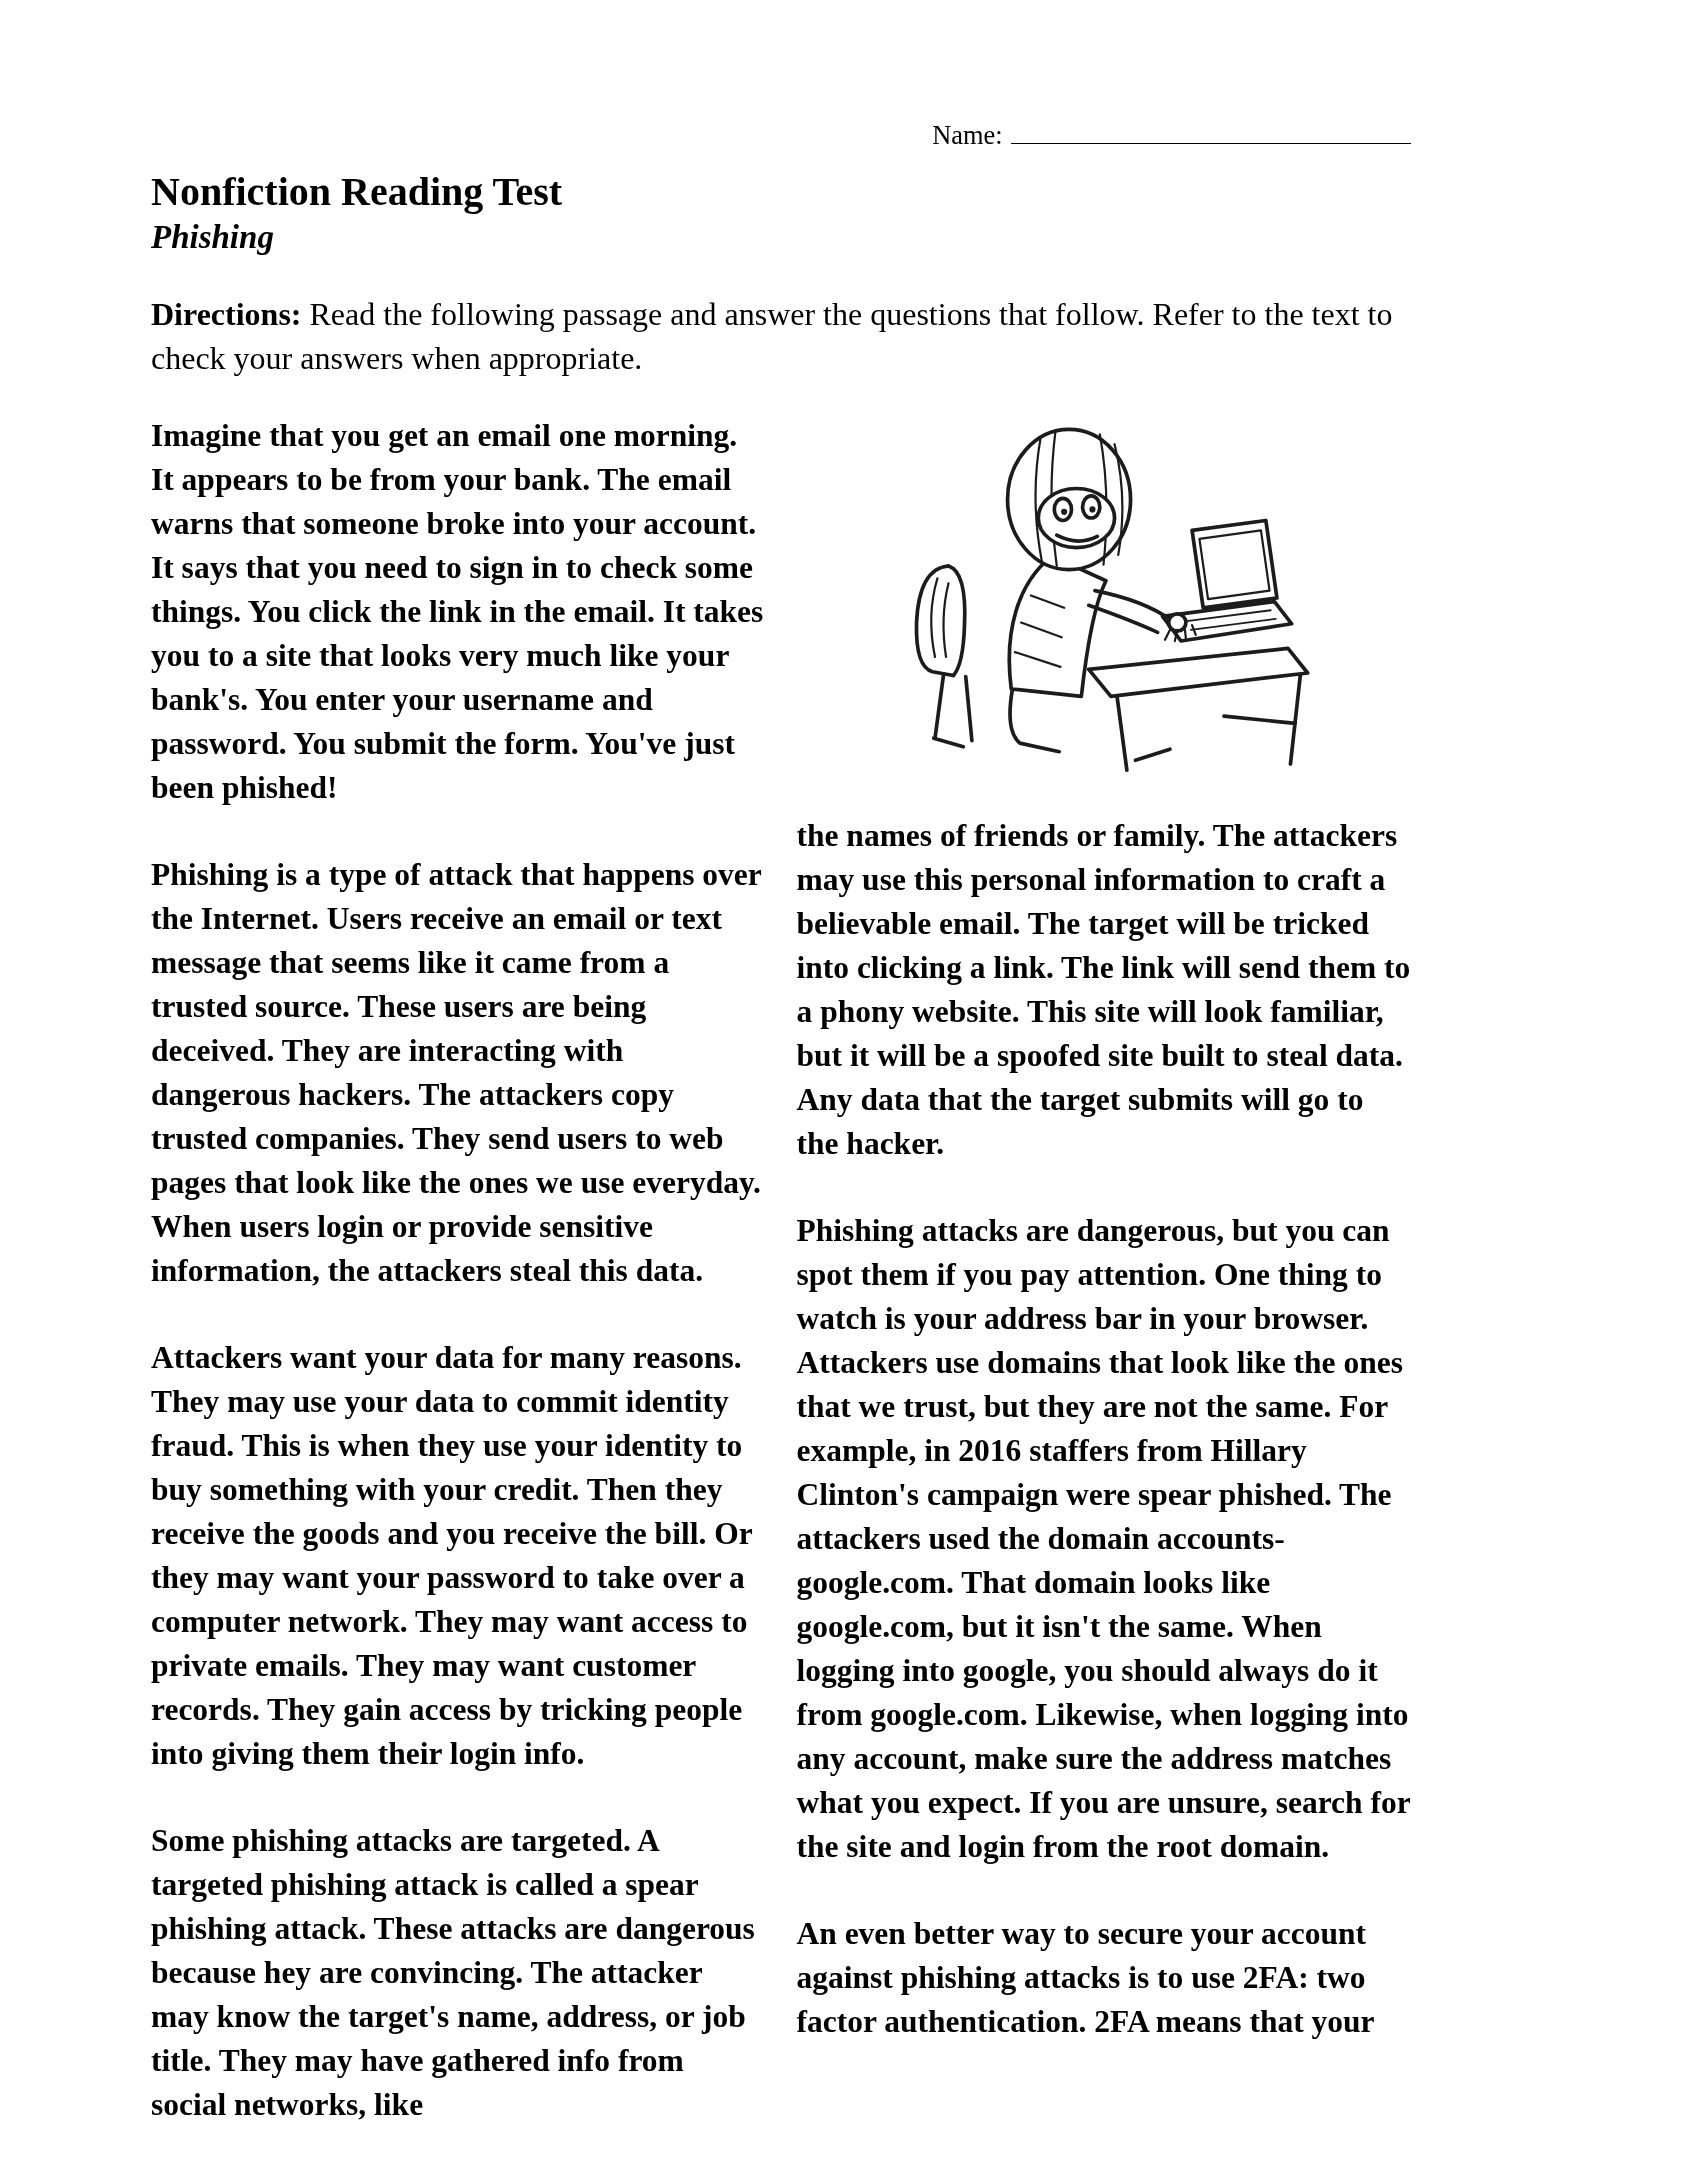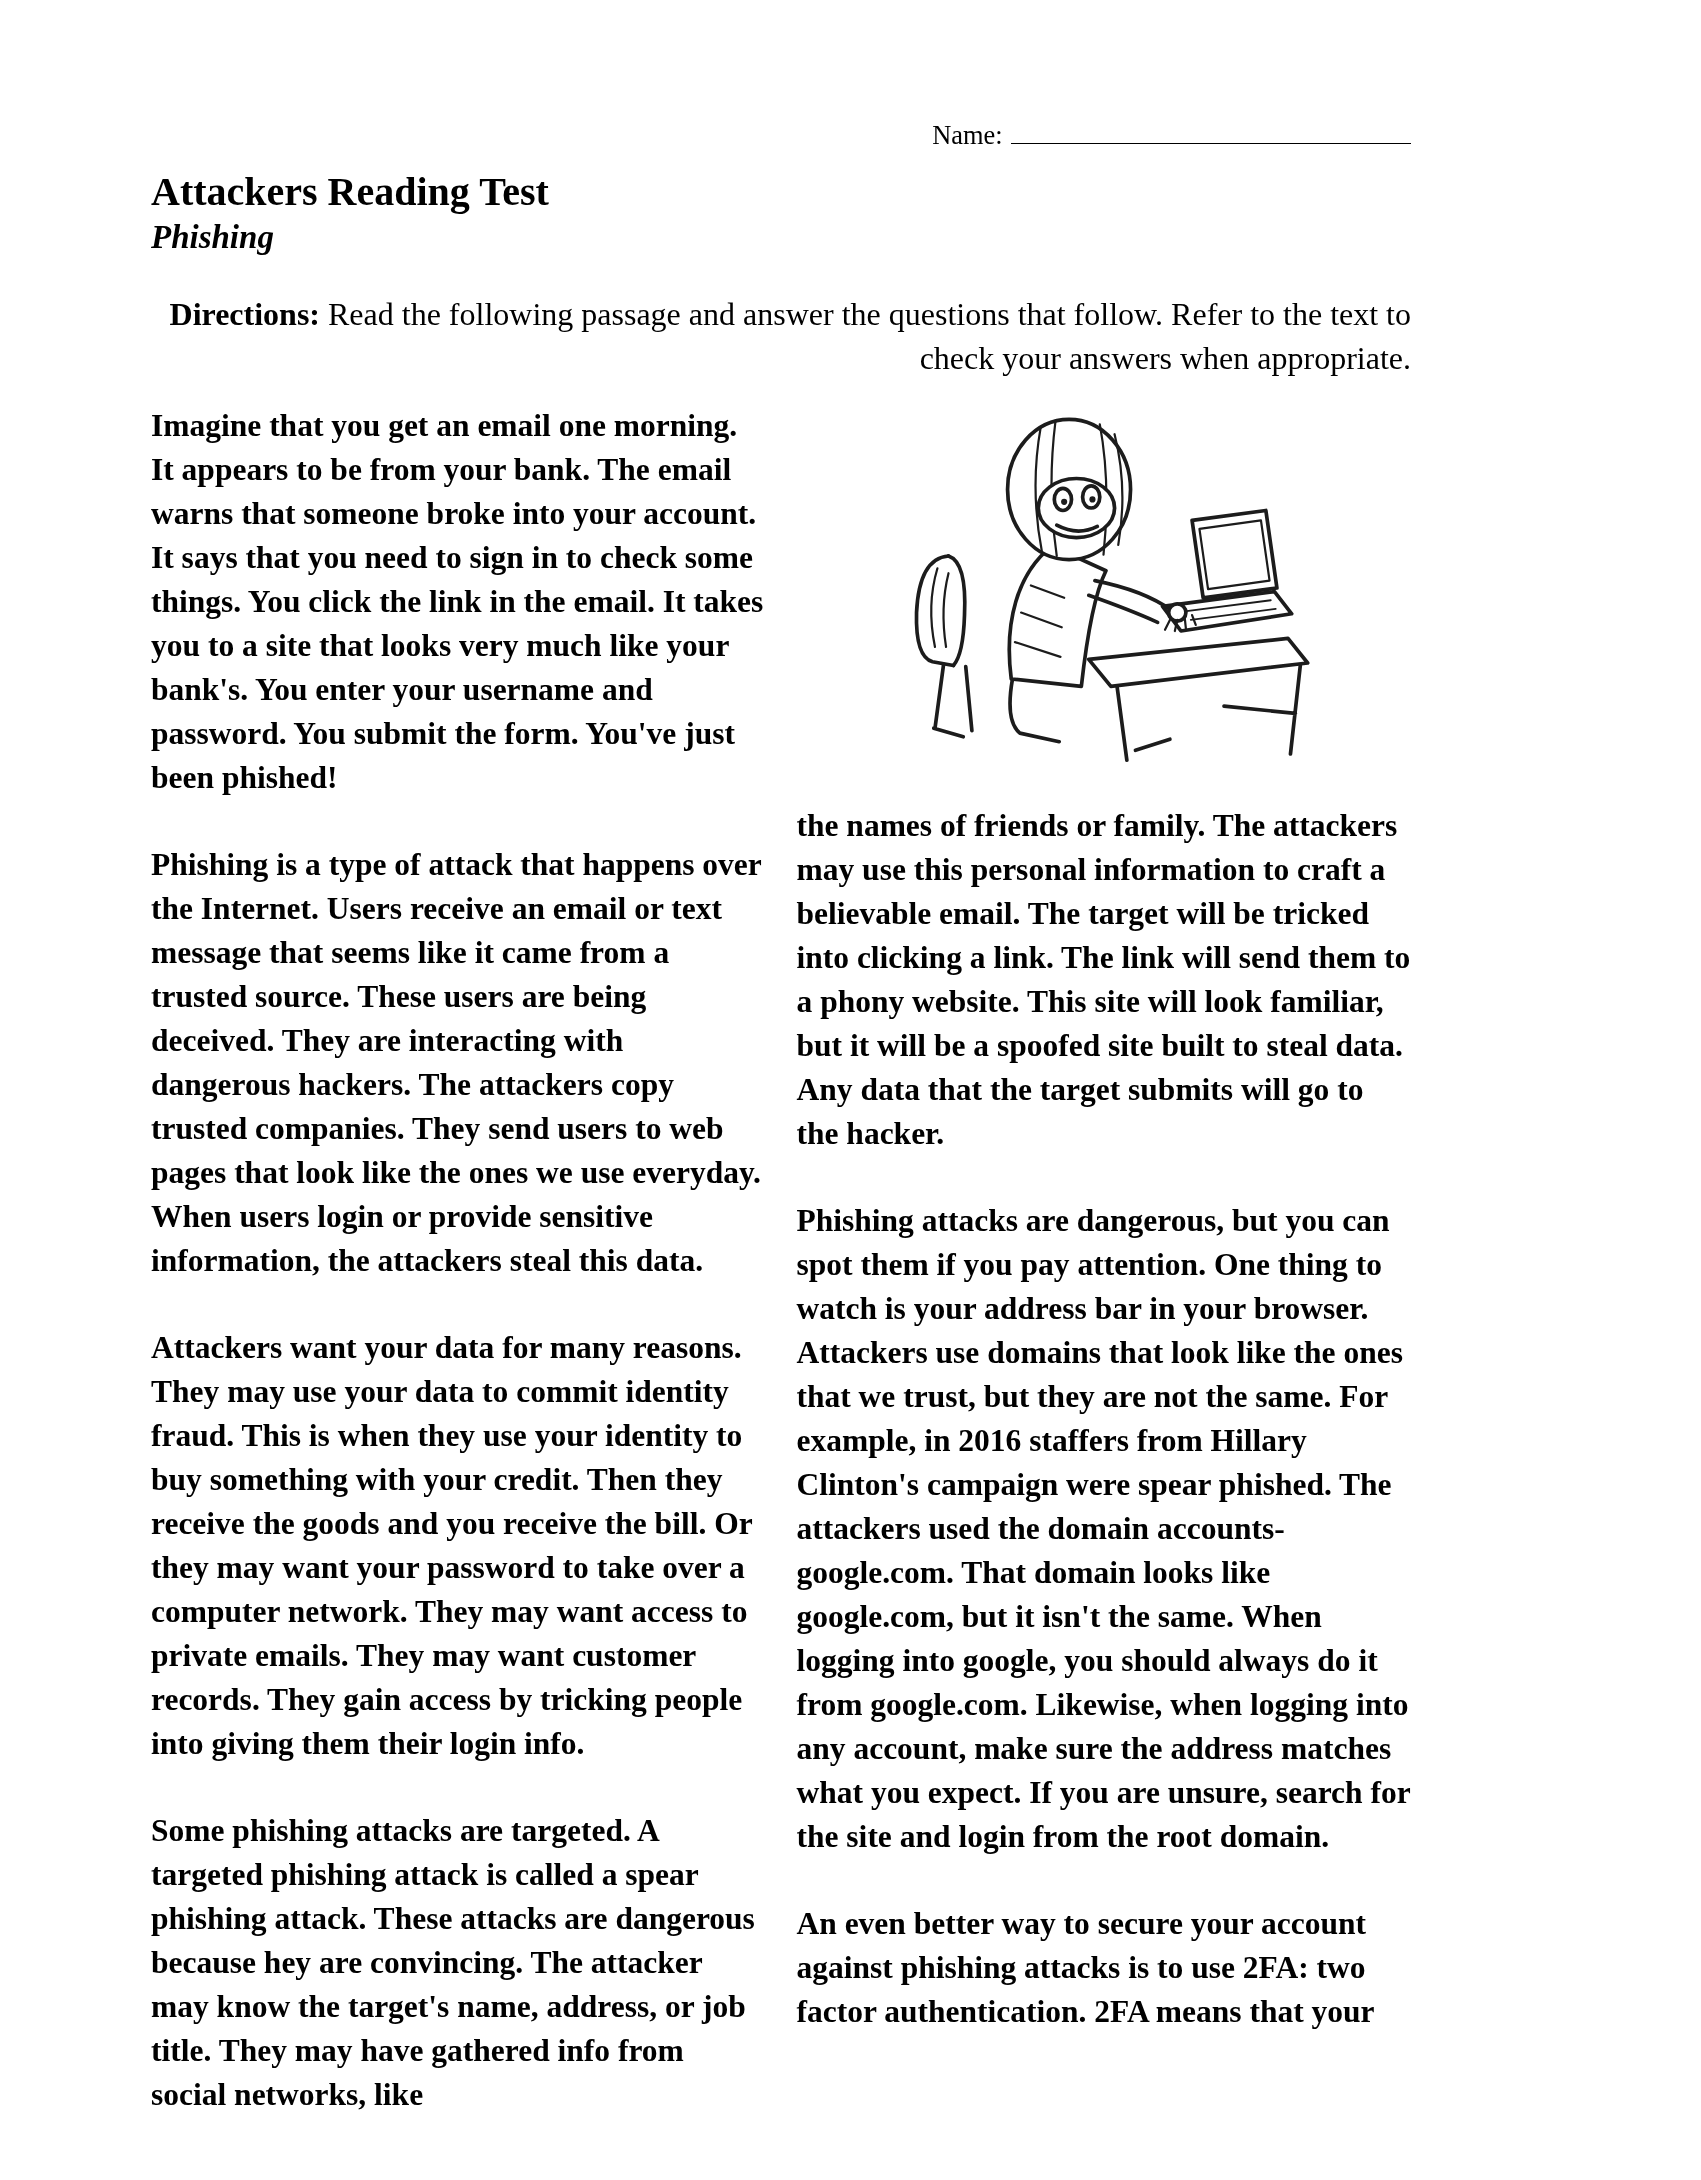--- a/index.html
+++ b/index.html
@@ -39,23 +39,22 @@
     font-size: 33px;
     font-weight: bold;
     font-style: italic;
     line-height: 1.25;
     margin-bottom: 34px;
   }
 
   .directions {
     font-size: 32px;
     line-height: 1.38;
-    margin-bottom: 24px;
+    margin-bottom: 34px;
     max-width: 1414px;
-    text-align: right;
   }
   .directions b { font-weight: bold; }
 
   .columns {
     display: flex;
     gap: 31px;
     align-items: flex-start;
   }
   .col {
     flex: 1 1 0;
@@ -74,21 +73,21 @@
 </head>
 <body>
 
 <div class="page">
 
   <div class="name-row">
     <span>Name:</span>
     <span class="name-blank"></span>
   </div>
 
-  <div class="page-title">Attackers Reading Test</div>
+  <div class="page-title">Nonfiction Reading Test</div>
   <div class="page-subtitle">Phishing</div>
 
   <div class="directions">
     <b>Directions:</b><span> Read the following passage and answer the questions that follow. Refer to the text to check your answers when appropriate.</span>
   </div>
 
   <div class="columns">
 
     <div class="col">
       <p>Imagine that you get an email one morning. It appears to be from your bank. The email warns that someone broke into your account. It says that you need to sign in to check some things. You click the link in the email. It takes you to a site that looks very much like your bank's. You enter your username and password. You submit the form. You've just been phished!</p>

